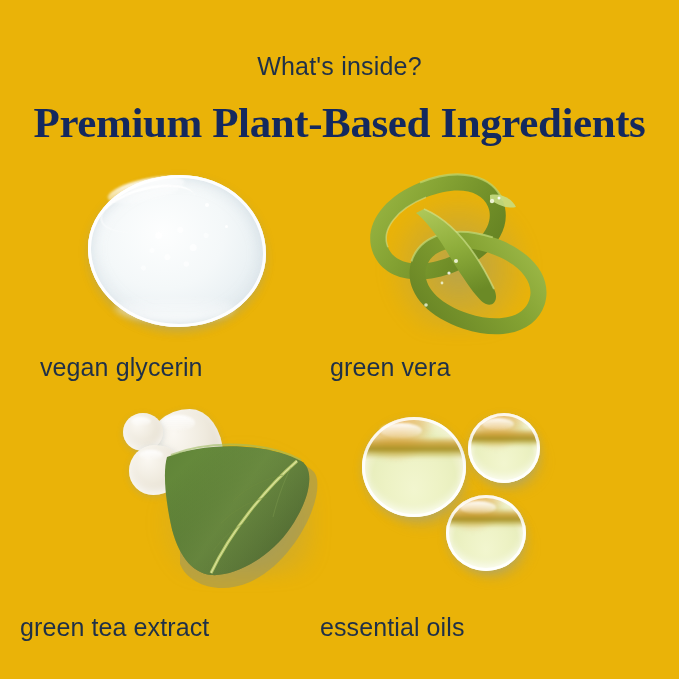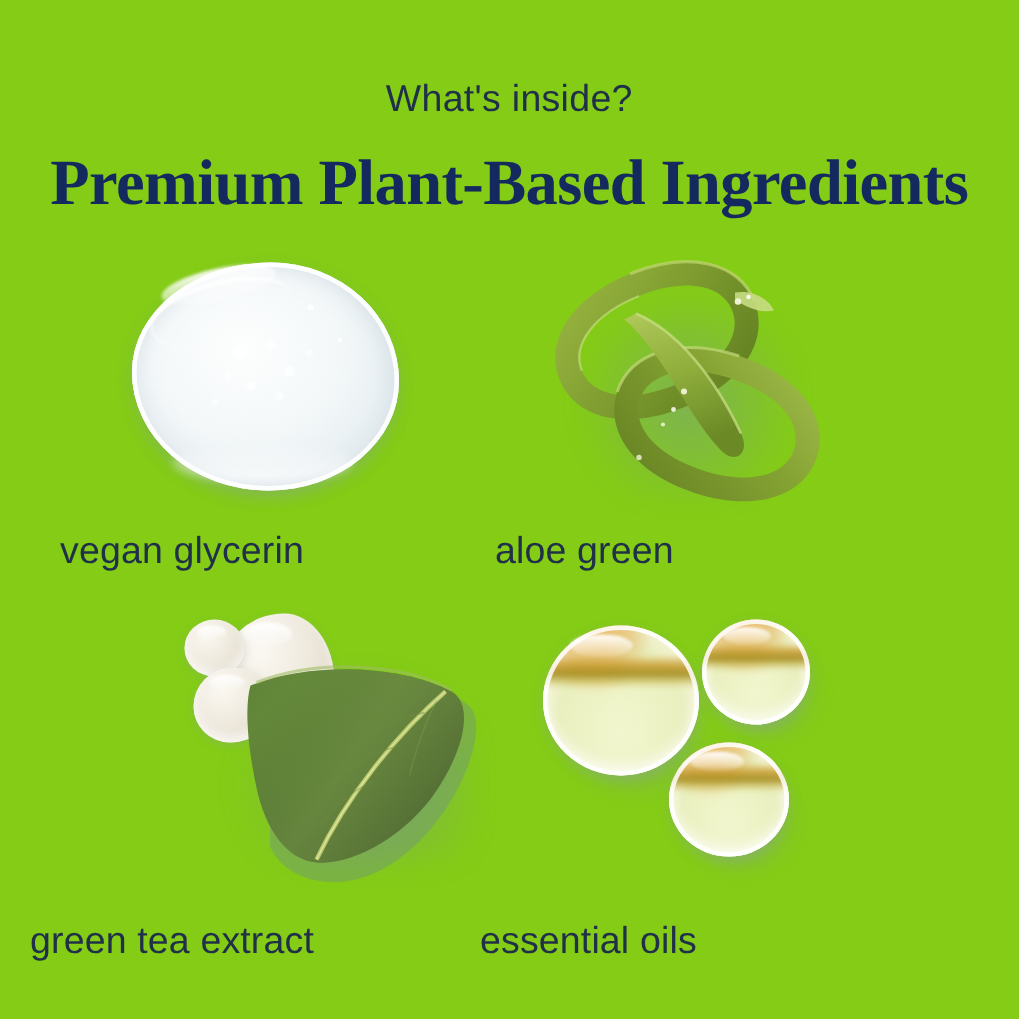--- a/index.html
+++ b/index.html
@@ -9,21 +9,21 @@
   body {
     width: 679px;
     height: 679px;
     overflow: hidden;
     font-family: "Liberation Sans", sans-serif;
   }
   #page {
     position: relative;
     width: 679px;
     height: 679px;
-    background: #84cc16;
+    background: #eab308;
     overflow: hidden;
   }
 
   
   .eyebrow {
     position: absolute;
     left: 0;
     top: 52px;
     width: 679px;
     text-align: center;
@@ -383,21 +383,21 @@
 
             <circle cx="126" cy="36" r="2.2" fill="#f2f7dc" opacity="0.95"></circle>
             <circle cx="133" cy="33" r="1.5" fill="#ffffff" opacity="0.9"></circle>
             <circle cx="90" cy="96" r="2.0" fill="#f4f8e0" opacity="0.9"></circle>
             <circle cx="83" cy="108" r="1.6" fill="#ffffff" opacity="0.85"></circle>
             <circle cx="76" cy="118" r="1.4" fill="#f0f6d8" opacity="0.85"></circle>
             <circle cx="60" cy="140" r="1.8" fill="#f2f7dc" opacity="0.8"></circle>
           </svg>
         </div>
       </div>
-      <div class="cell-label">aloe green</div>
+      <div class="cell-label">green vera</div>
     </div>
 
     <div class="cell" id="cell-oils">
       <div class="cell-art">
         <div class="oil-wrap">
 
           <div class="oil-shadow" style="left:14px;top:22px;width:106px;height:100px;"></div>
           <div class="oil-body" style="left:6px;top:12px;width:104px;height:100px;">
             <div class="oil-amber" style="left:-6px;top:-10px;width:80px;height:56px;"></div>
             <div class="oil-band" style="top:20px;height:22px;"></div>

